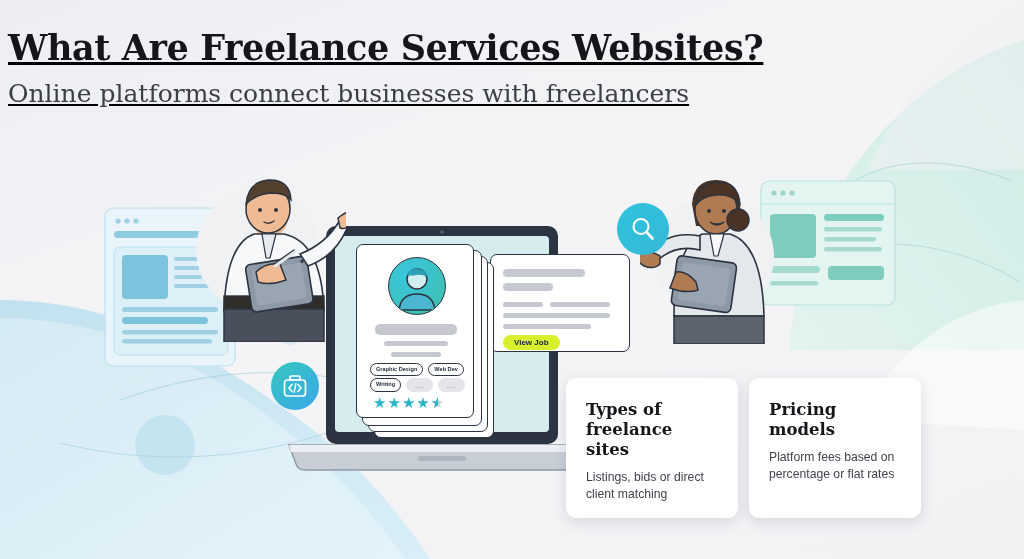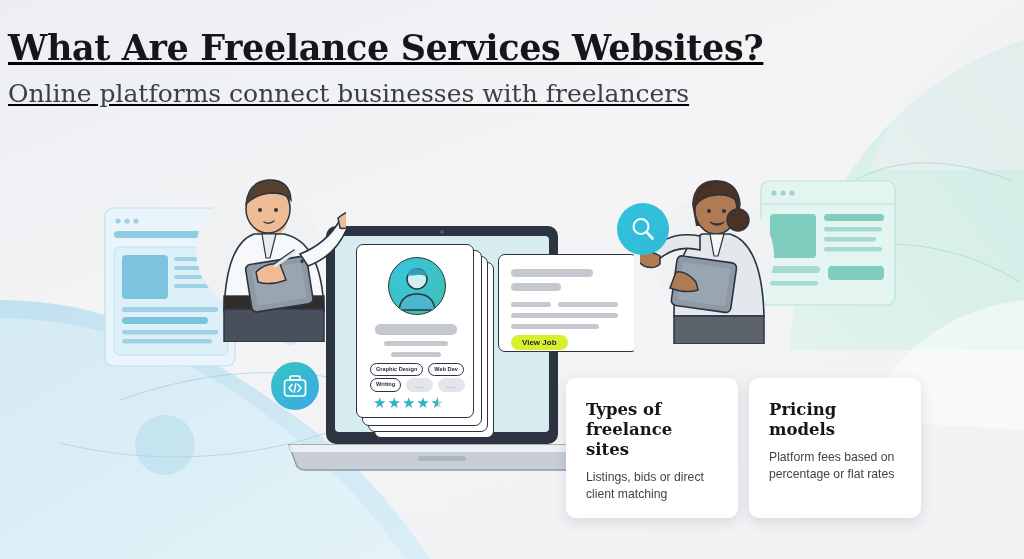--- a/index.html
+++ b/index.html
@@ -62,21 +62,21 @@
     font-family:"Liberation Sans",sans-serif;line-height:1;
   }
   .tag.ghost{background:#e3e5ea;border-color:#e3e5ea;color:#9aa0ab;letter-spacing:1px;
       font-size:7px;padding:2.5px 8px;}
   .stars{position:absolute;left:16px;top:150px;display:flex;gap:1px;}
   .star{color:#2ab5c8;font-size:15px;line-height:1;}
   .star.half{position:relative;color:#cfd4da;}
   .star.half::before{content:"★";position:absolute;left:0;top:0;width:52%;overflow:hidden;color:#2ab5c8;}
 
   .job-card{
-    position:absolute;left:152px;top:18px;width:140px;height:98px;background:#fff;
+    position:absolute;left:144px;top:18px;width:140px;height:98px;background:#fff;
     border:1.6px solid #2b3440;border-radius:7px;box-sizing:border-box;
   }
   .jb{position:absolute;background:#c6c8cf;border-radius:4px;}
   .jb1{left:12px;top:14px;width:82px;height:8px;}
   .jb2{left:12px;top:28px;width:50px;height:8px;}
   .jb3{left:12px;top:47px;width:40px;height:5px;}
   .jb4{left:59px;top:47px;width:60px;height:5px;}
   .jb5{left:12px;top:58px;width:107px;height:5px;}
   .jb6{left:12px;top:69px;width:88px;height:5px;}
   .viewjob{

